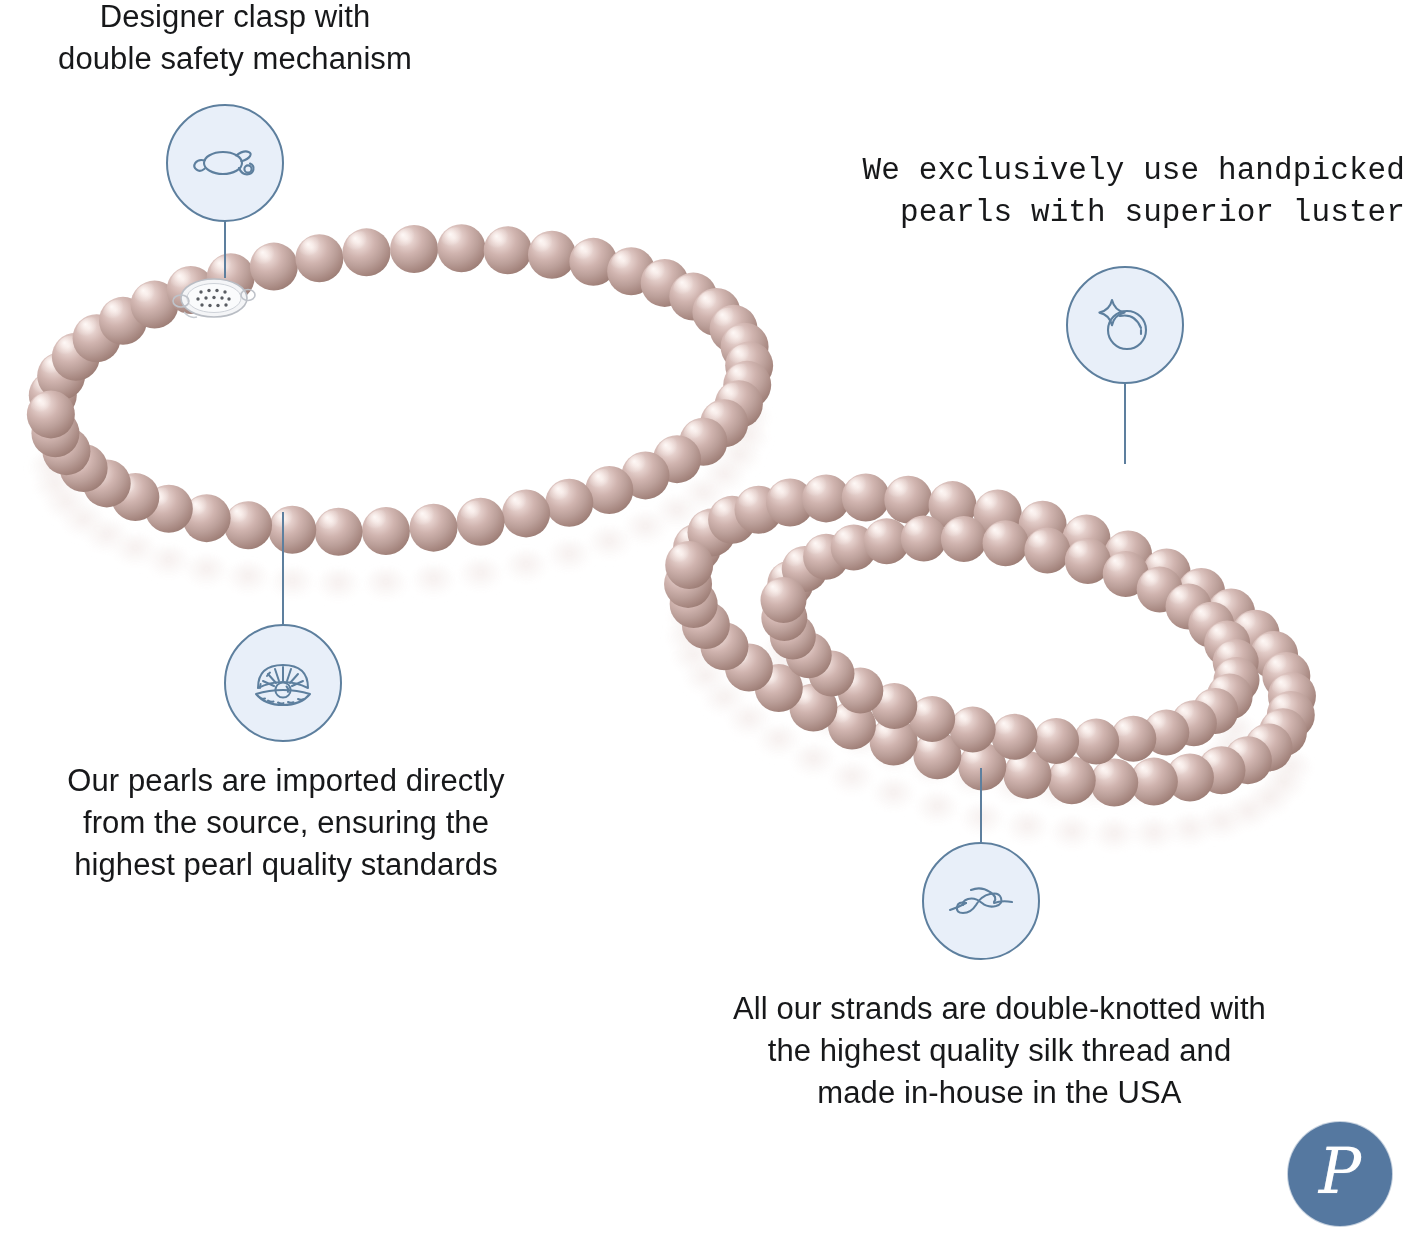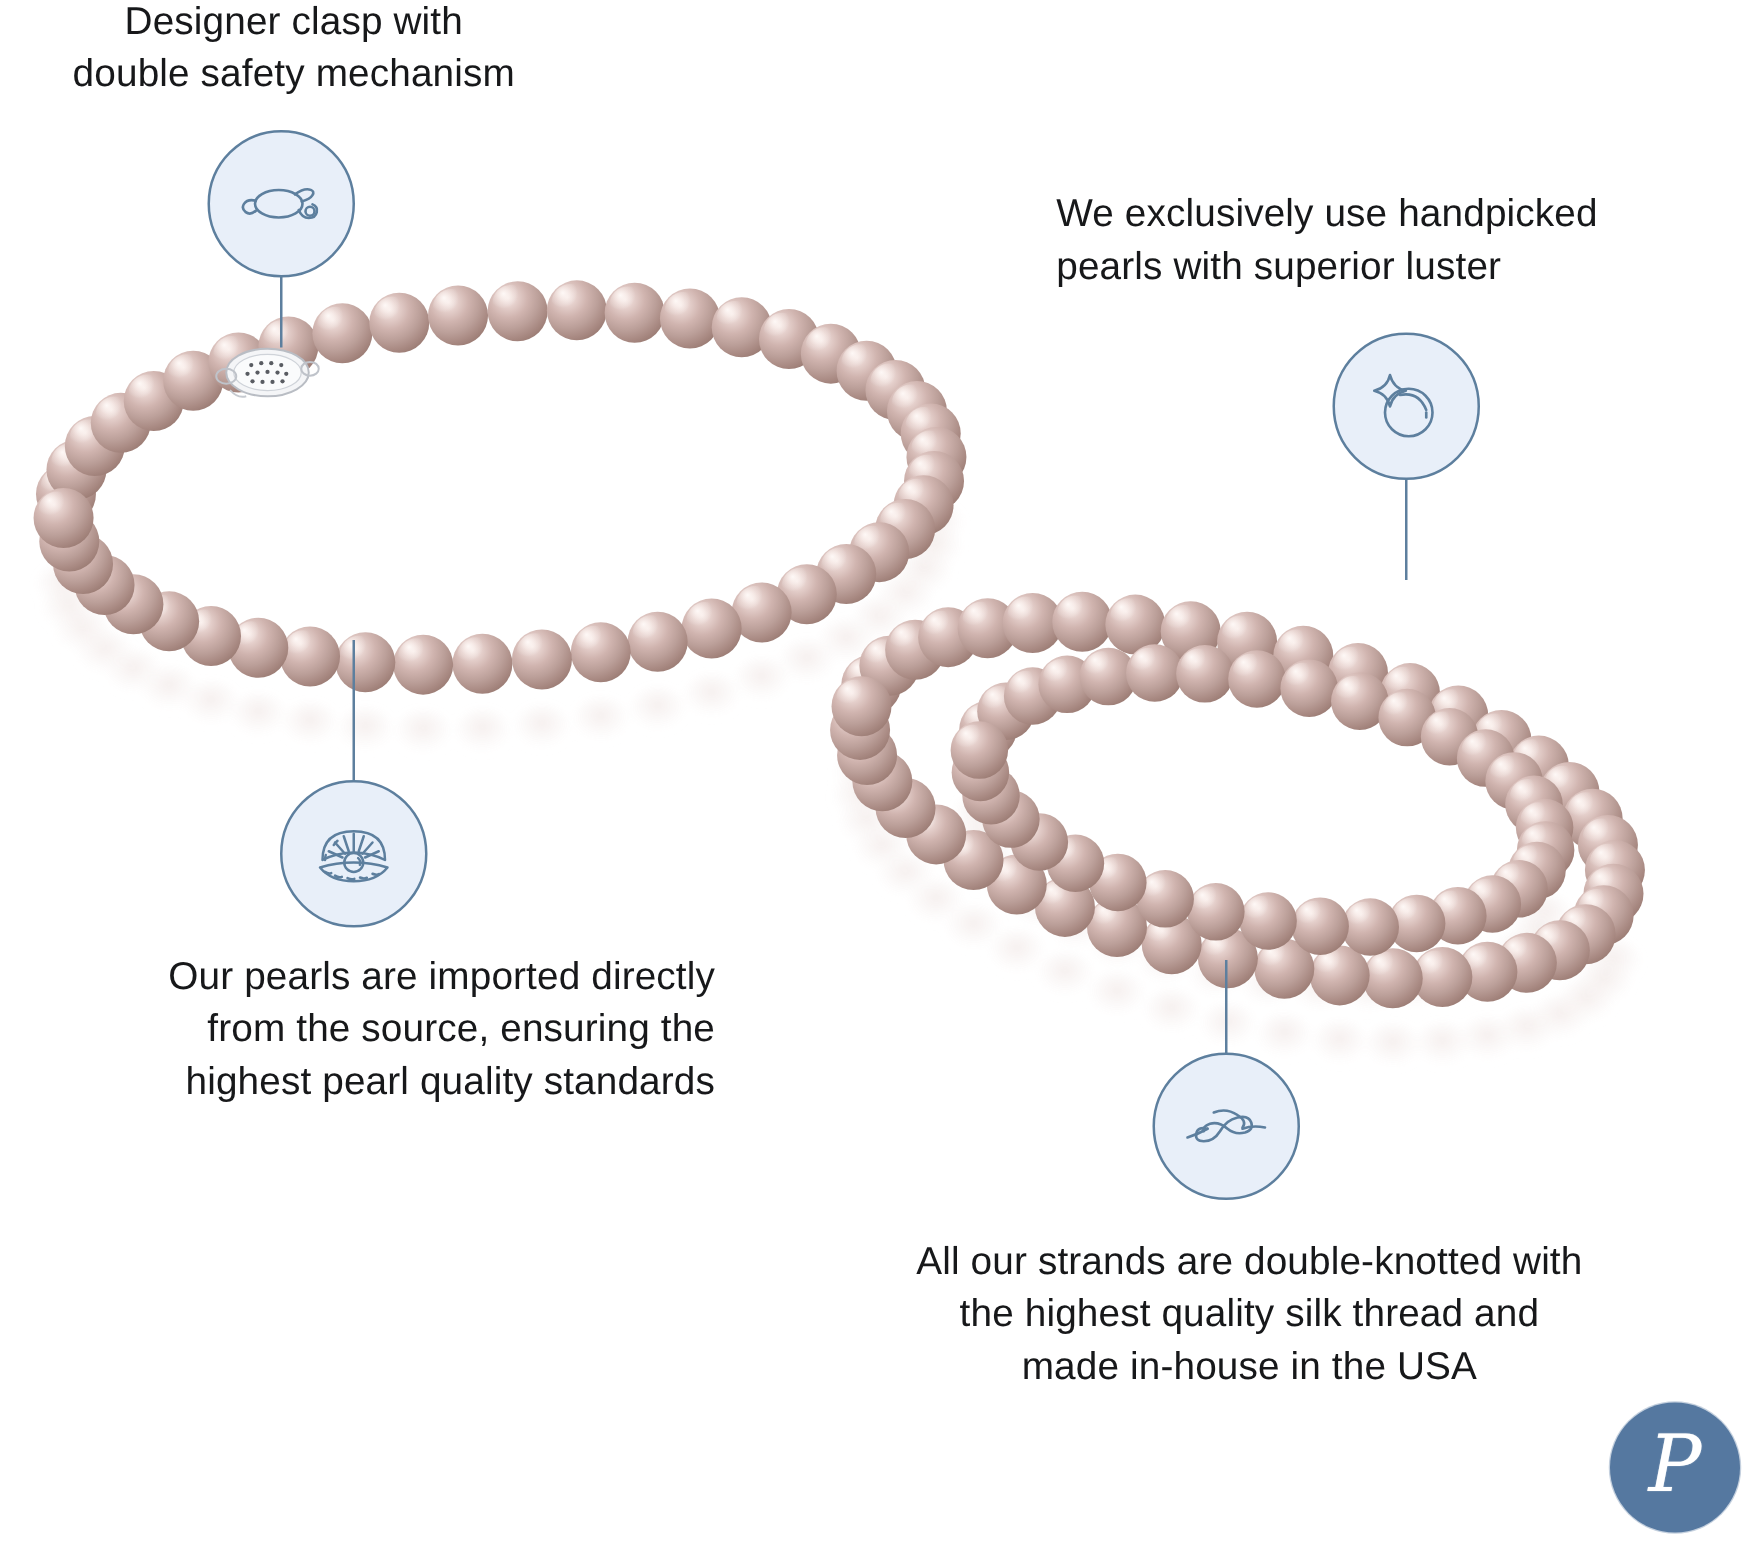--- a/index.html
+++ b/index.html
@@ -15,22 +15,22 @@
   .caption{
     position:absolute;
     font-size:31px;
     line-height:42px;
     letter-spacing:.1px;
     color:#17181a;
     white-space:pre-line;
     font-weight:400;
   }
   #cap-clasp{left:0;top:-4px;width:470px;text-align:center;}
-  #cap-luster{left:845px;top:150px;width:560px;text-align:left;}
-  #cap-source{left:0;top:760px;width:572px;text-align:right;}
+  #cap-luster{left:845px;top:150px;width:560px;text-align:right;font-family:Liberation Mono, monospace;}
+  #cap-source{left:0;top:760px;width:572px;text-align:center;}
   #cap-knot{left:612px;top:988px;width:775px;text-align:center;}
 
   
   .badge{
     position:absolute;
     border-radius:50%;
     background:#e8eff9;
     border:2.4px solid #5d7f9e;
     box-sizing:border-box;
     display:flex;align-items:center;justify-content:center;

